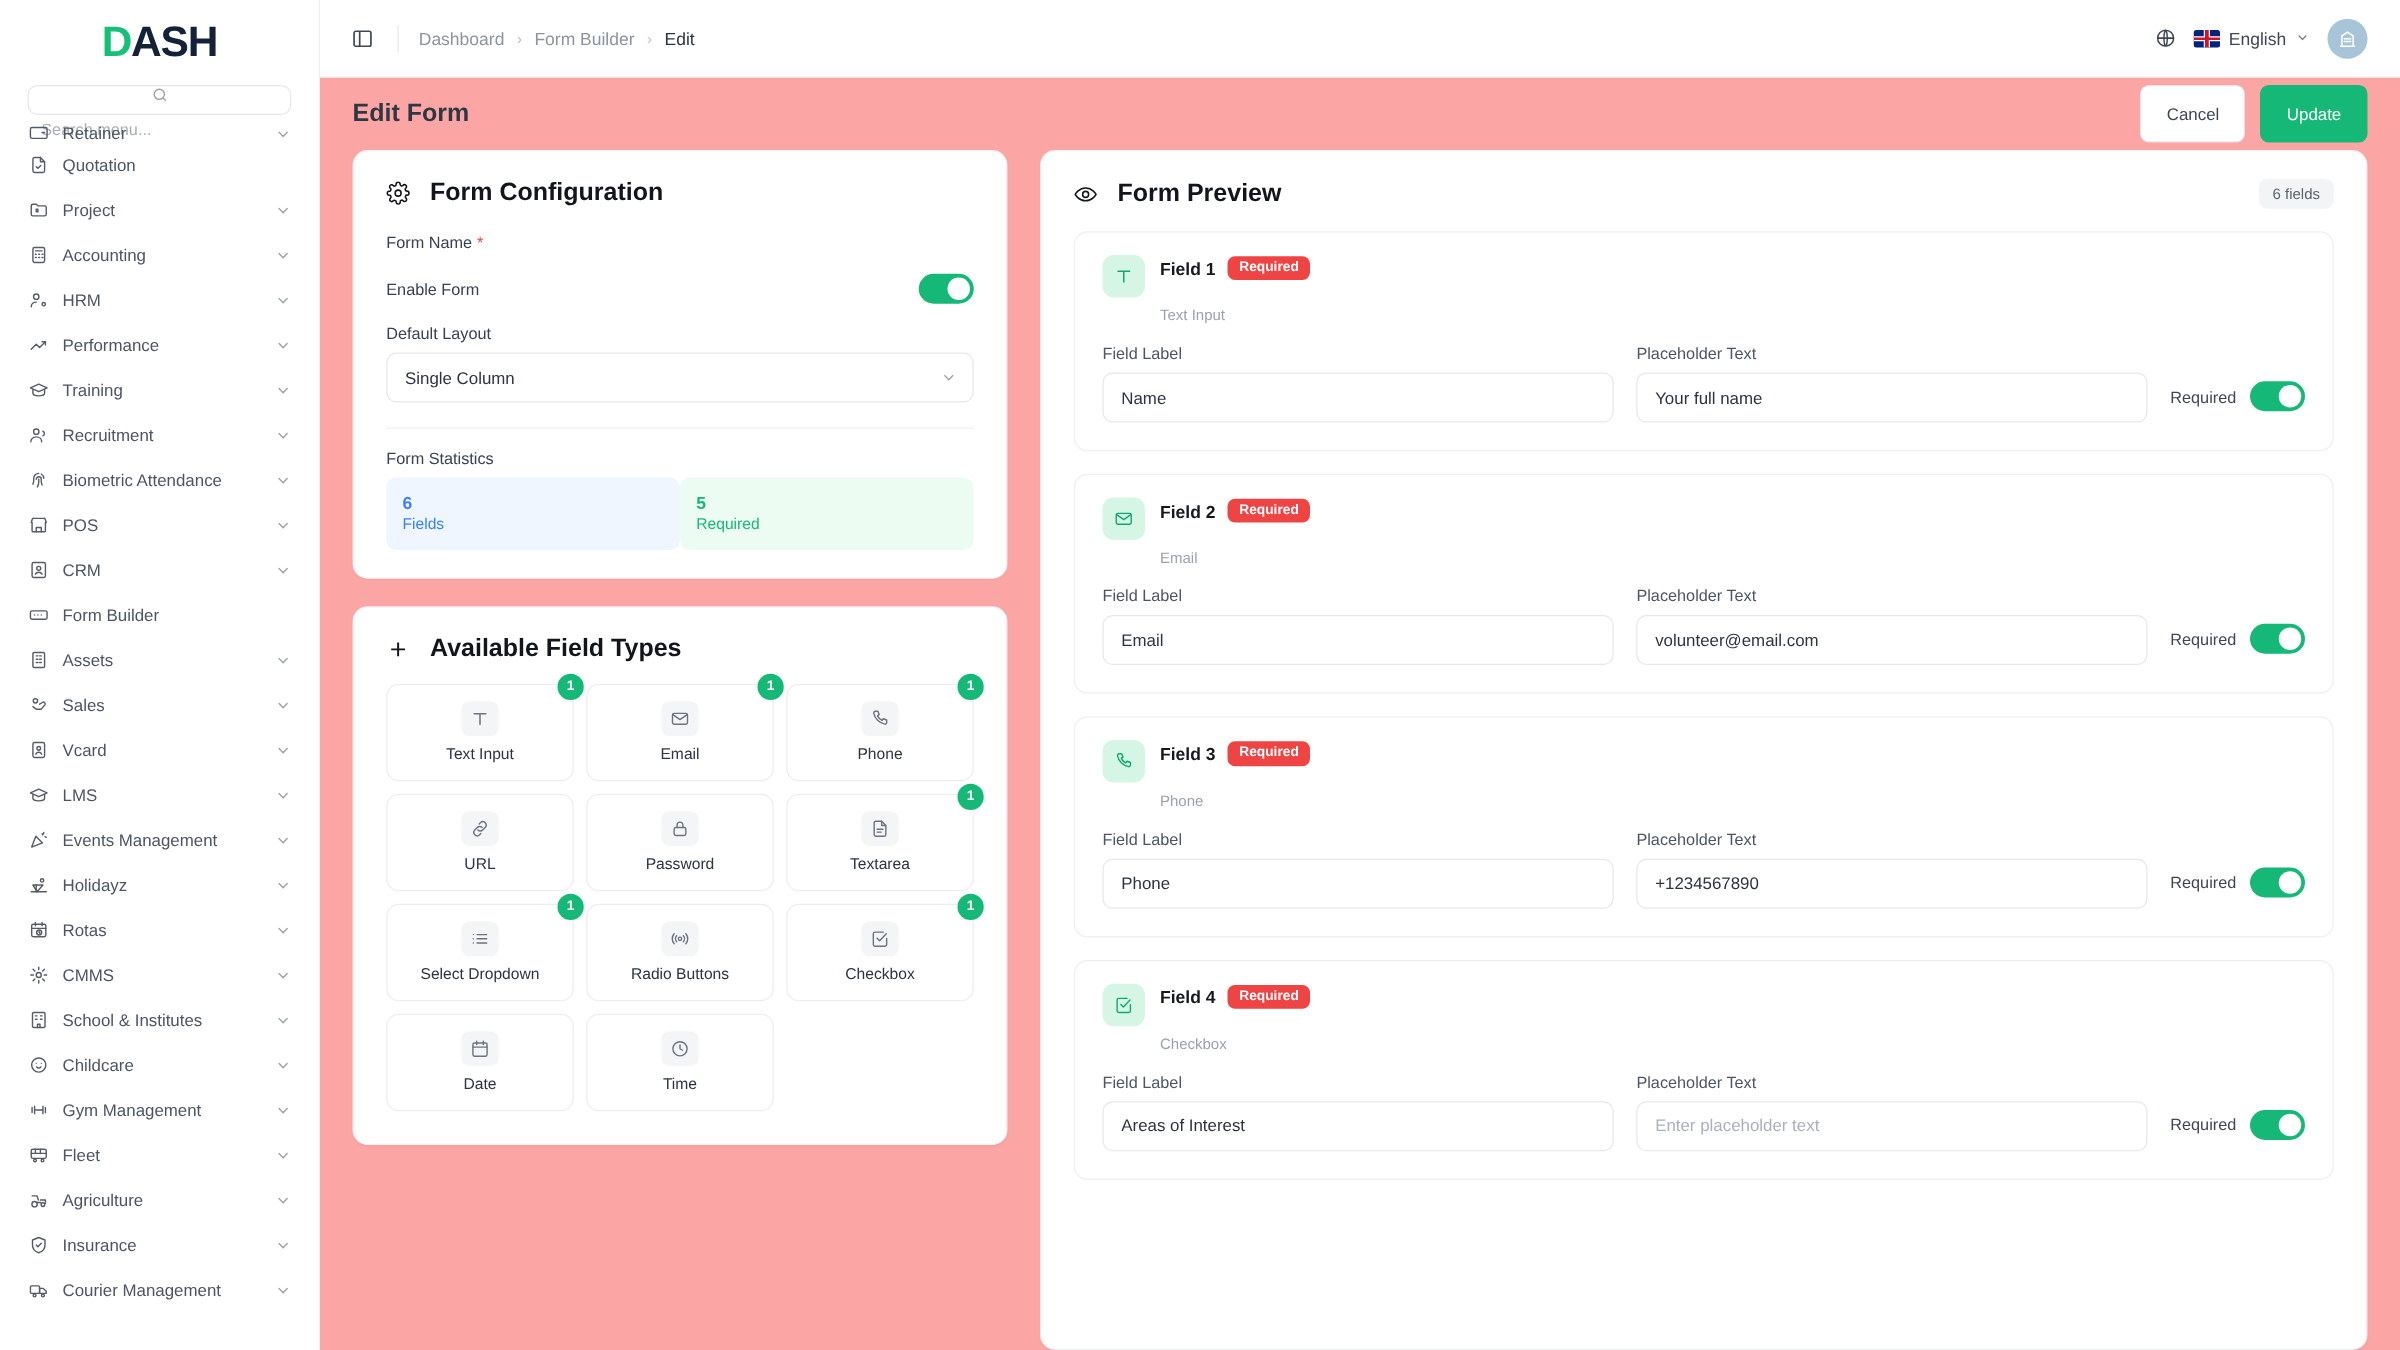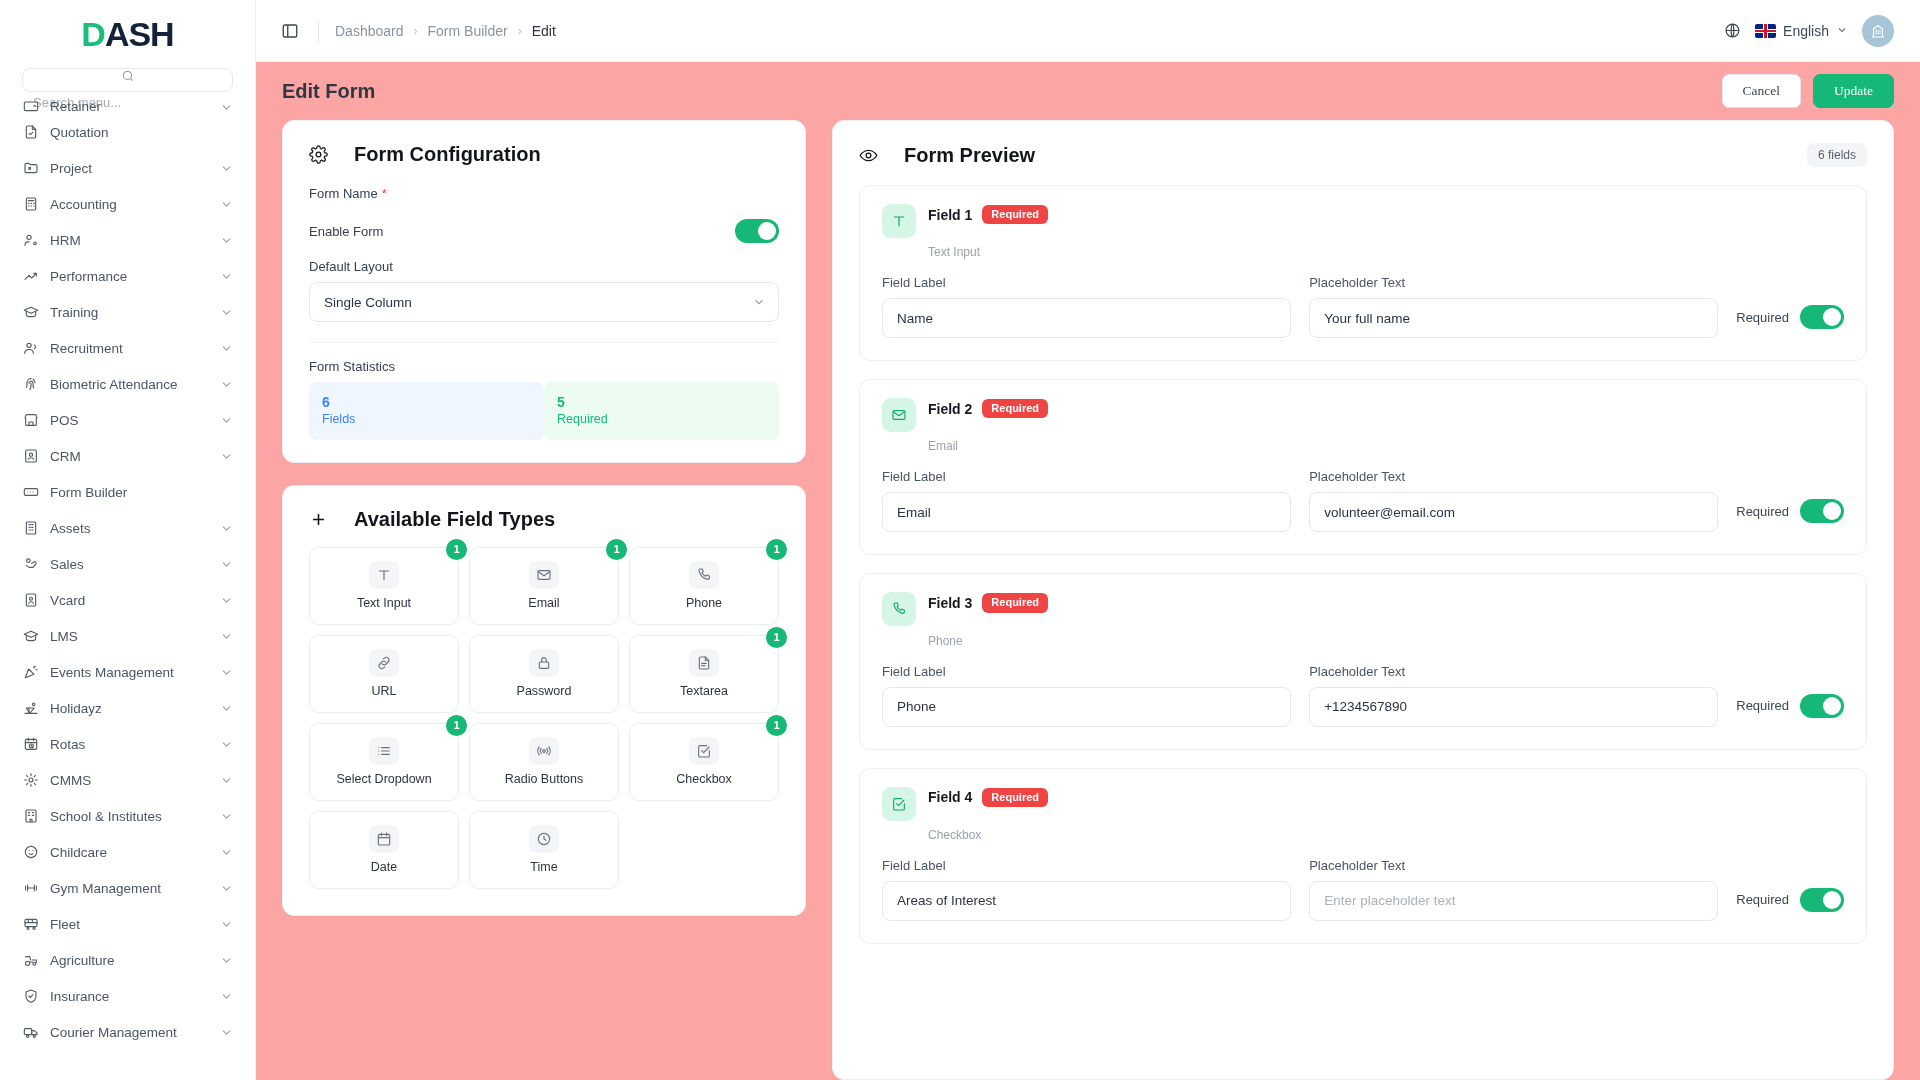--- a/index.html
+++ b/index.html
@@ -97,40 +97,40 @@
     color: #fff; cursor: pointer;
   }
 
   .page-head {
     height: 58px; flex: 0 0 58px; display: flex; align-items: center;
     padding: 0 26px 0 26px;
   }
   .page-title { font-size: 20px; font-weight: 600; color: #2f3742; }
   .page-actions { margin-left: auto; display: flex; gap: 12px; align-items: center; }
   .btn {
-    height: 34px; padding: 0 20px; border-radius: 7px; font-size: 13.5px;
+    height: 46px; padding: 0 20px; border-radius: 7px; font-size: 13.5px;
     display: flex; align-items: center; justify-content: center; cursor: pointer;
-    font-family: Liberation Serif, serif;
+    font-family: Liberation Sans, sans-serif;
   }
   .btn-cancel { border: 1px solid #e2e5e9; background: #fff; color: #3d4653; }
   .btn-update { background: #16b877; color: #fff; border: 1px solid #16b877; font-weight: 500; }
 
   .content {
     flex: 1; display: flex; gap: 26px; padding: 0 26px 0 26px;
     min-height: 0; overflow: hidden;
   }
   .col-left { width: 524px; flex: 0 0 524px; display: flex; flex-direction: column; gap: 22px; }
   .col-right { flex: 1; min-width: 0; display: flex; flex-direction: column; }
 
   .card {
     background: #fff; border: 1px solid #edeff2; border-radius: 12px;
     box-shadow: 0 1px 2px rgba(16,24,40,.03);
   }
   .card-title {
-    display: flex; gap: 26px;
+    display: flex; gap: 16px;
     font-size: 20px; font-weight: 700; color: #12161c;
     padding: 22px 26px 0 26px;
   }
   .card-title .t-ico { display:flex; align-items:center; color:#12161c; }
 
   
   .cfg-body { padding: 20px 26px 22px 26px; }
   .lbl-sm { font-size: 13px; font-weight: 400; color: #364152; margin-bottom: 8px; display:flex; gap:4px; }
   .req-star { color: #ef4444; font-size: 13px; }
   .field-input {

